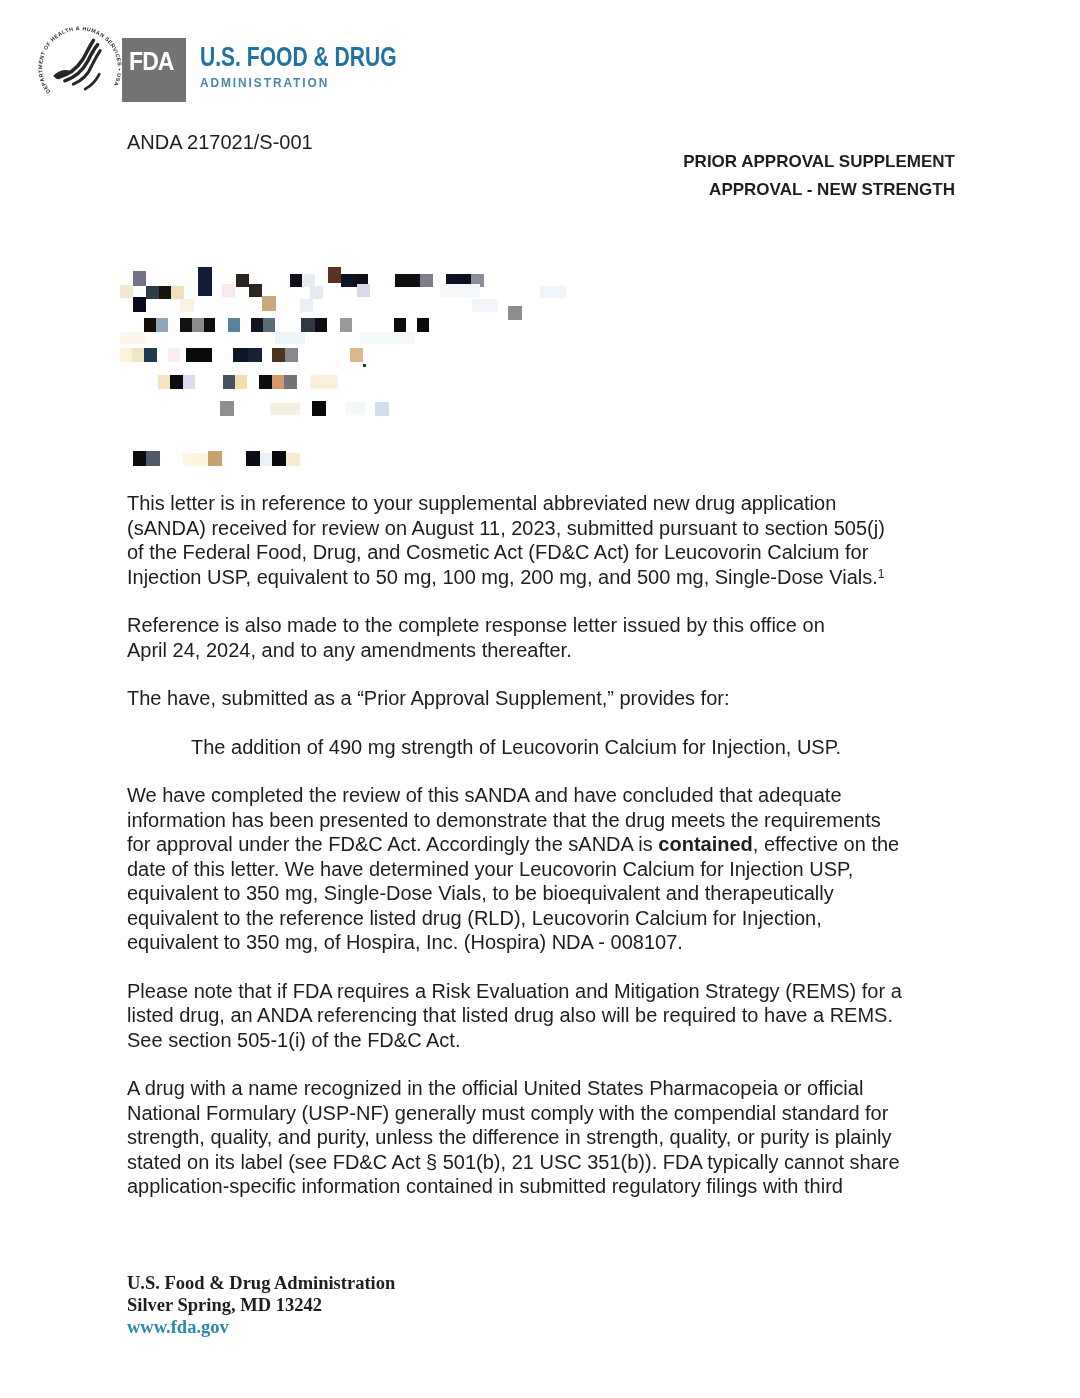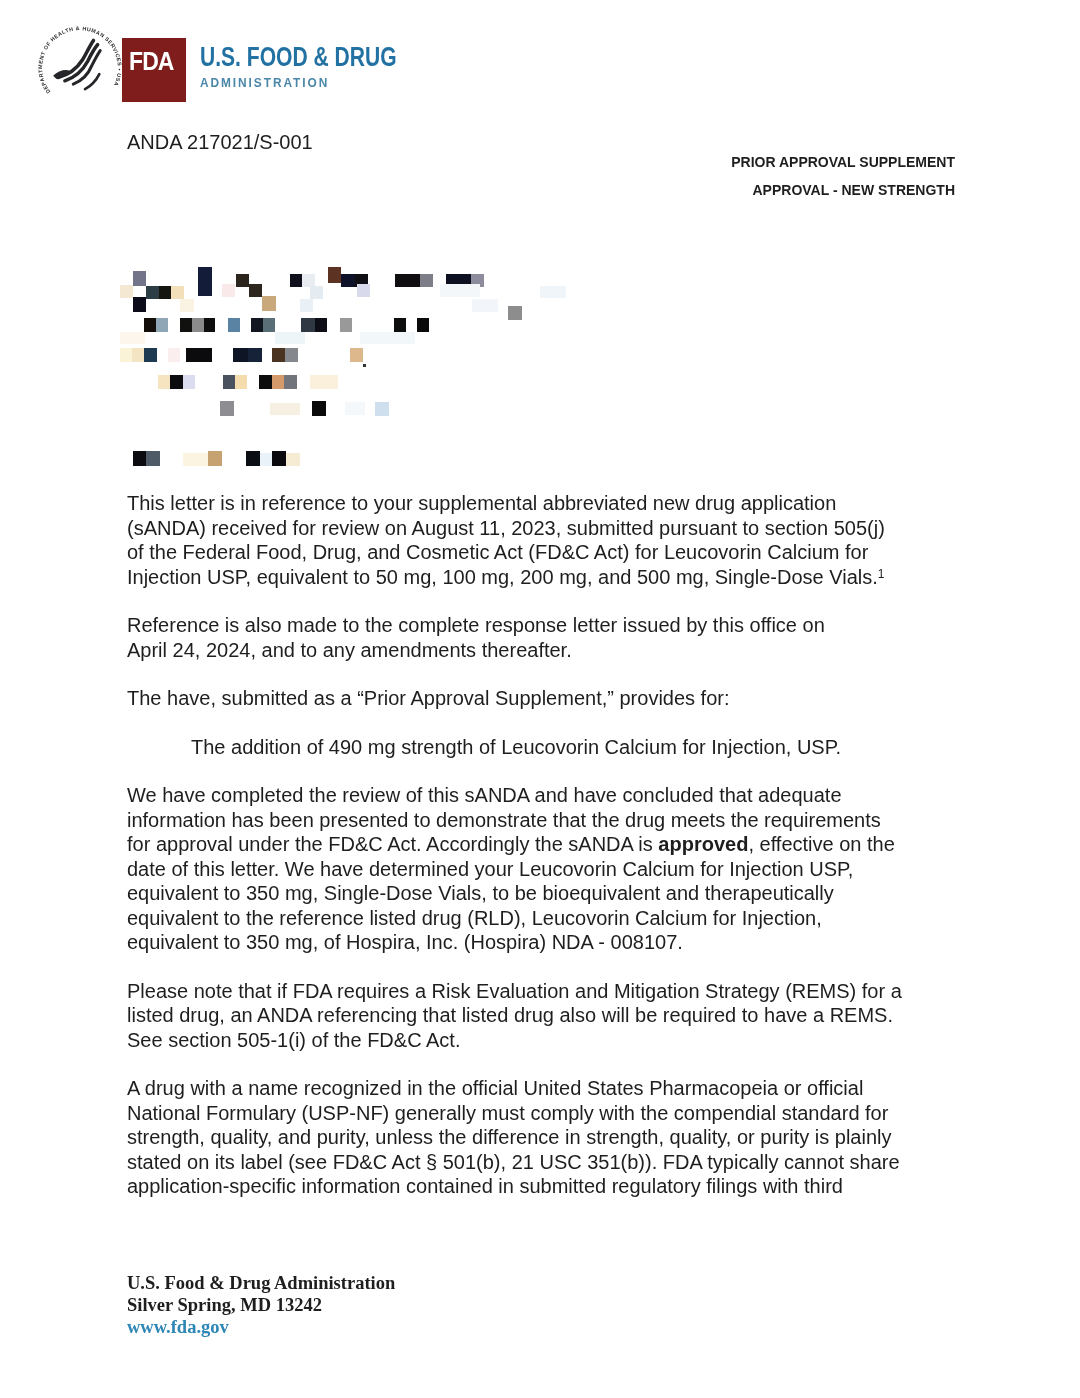--- a/index.html
+++ b/index.html
@@ -5,42 +5,42 @@
   html,body{margin:0;padding:0;background:#e9e9e9;}
   .page{
     position:relative;width:1080px;height:1398px;background:#ffffff;
     font-family:"Liberation Sans",sans-serif;color:#1e1e1e;overflow:hidden;
     margin:0 auto;
   }
   
   .logo-row{position:absolute;top:22px;left:38px;display:flex;align-items:flex-start;}
   .seal{width:84px;height:84px;flex:0 0 auto;}
   .fda-square{
-    width:64px;height:64px;background:#7f1d1d;margin-top:16px;
+    width:64px;height:64px;background:#737373;margin-top:16px;
     box-sizing:border-box;padding:9px 0 0 7px;flex:0 0 auto;
   }
   .fda-square span{
     display:inline-block;color:#ffffff;font-weight:bold;font-size:25px;
     letter-spacing:-1px;transform:scaleX(.92);transform-origin:left top;
   }
   .brand{margin:22px 0 0 14px;}
   .brand-1{
     display:inline-block;color:#2171a3;font-weight:bold;font-size:27px;
     white-space:nowrap;transform:scaleX(.78);transform-origin:left top;line-height:27px;
   }
   .brand-2{
     display:inline-block;color:#4a87a8;font-weight:bold;font-size:13.5px;
     letter-spacing:2.2px;white-space:nowrap;transform:scaleX(.88);
     transform-origin:left top;margin-top:5px;line-height:14px;
   }
   
   .anda{position:absolute;top:130px;left:127px;font-size:20px;line-height:24px;}
   .letter-title{
     position:absolute;top:148px;right:125px;text-align:right;
-    font-weight:bold;font-size:14px;line-height:28px;white-space:pre-line;
+    font-weight:bold;font-size:17px;line-height:28px;white-space:pre-line;
   }
   
   .redaction{position:absolute;top:265px;left:120px;width:446px;height:210px;}
   .redaction .px{position:absolute;}
   
   .content{position:absolute;top:491px;left:127px;width:833px;font-size:20px;line-height:24.5px;}
   .content p{margin:0 0 24px 0;white-space:pre-line;}
   .indent{padding-left:64px;}
   .heading{
     font-weight:bold;text-decoration:underline;text-decoration-thickness:2px;
@@ -170,21 +170,21 @@
     <p><span>This letter is in reference to your supplemental abbreviated new drug application
 (sANDA) received for review on August 11, 2023, submitted pursuant to section 505(j)
 of the Federal Food, Drug, and Cosmetic Act (FD&amp;C Act) for Leucovorin Calcium for
 Injection USP, equivalent to 50 mg, 100 mg, 200 mg, and 500 mg, Single-Dose Vials.</span><sup class="fn">1</sup></p>
     <p>Reference is also made to the complete response letter issued by this office on
 April 24, 2024, and to any amendments thereafter.</p>
     <p>The have, submitted as a “Prior Approval Supplement,” provides for:</p>
     <p class="indent">The addition of 490 mg strength of Leucovorin Calcium for Injection, USP.</p>
     <p><span>We have completed the review of this sANDA and have concluded that adequate
 information has been presented to demonstrate that the drug meets the requirements
-for approval under the FD&amp;C Act. Accordingly the sANDA is </span><b>approved</b><span>, effective on the
+for approval under the FD&amp;C Act. Accordingly the sANDA is </span><b>contained</b><span>, effective on the
 date of this letter. We have determined your Leucovorin Calcium for Injection USP,
 equivalent to 350 mg, Single-Dose Vials, to be bioequivalent and therapeutically
 equivalent to the reference listed drug (RLD), Leucovorin Calcium for Injection,
 equivalent to 350 mg, of Hospira, Inc. (Hospira) NDA - 008107.</span></p>
     <p>Please note that if FDA requires a Risk Evaluation and Mitigation Strategy (REMS) for a
 listed drug, an ANDA referencing that listed drug also will be required to have a REMS.
 See section 505-1(i) of the FD&amp;C Act.</p>
     <p>A drug with a name recognized in the official United States Pharmacopeia or official
 National Formulary (USP-NF) generally must comply with the compendial standard for
 strength, quality, and purity, unless the difference in strength, quality, or purity is plainly

